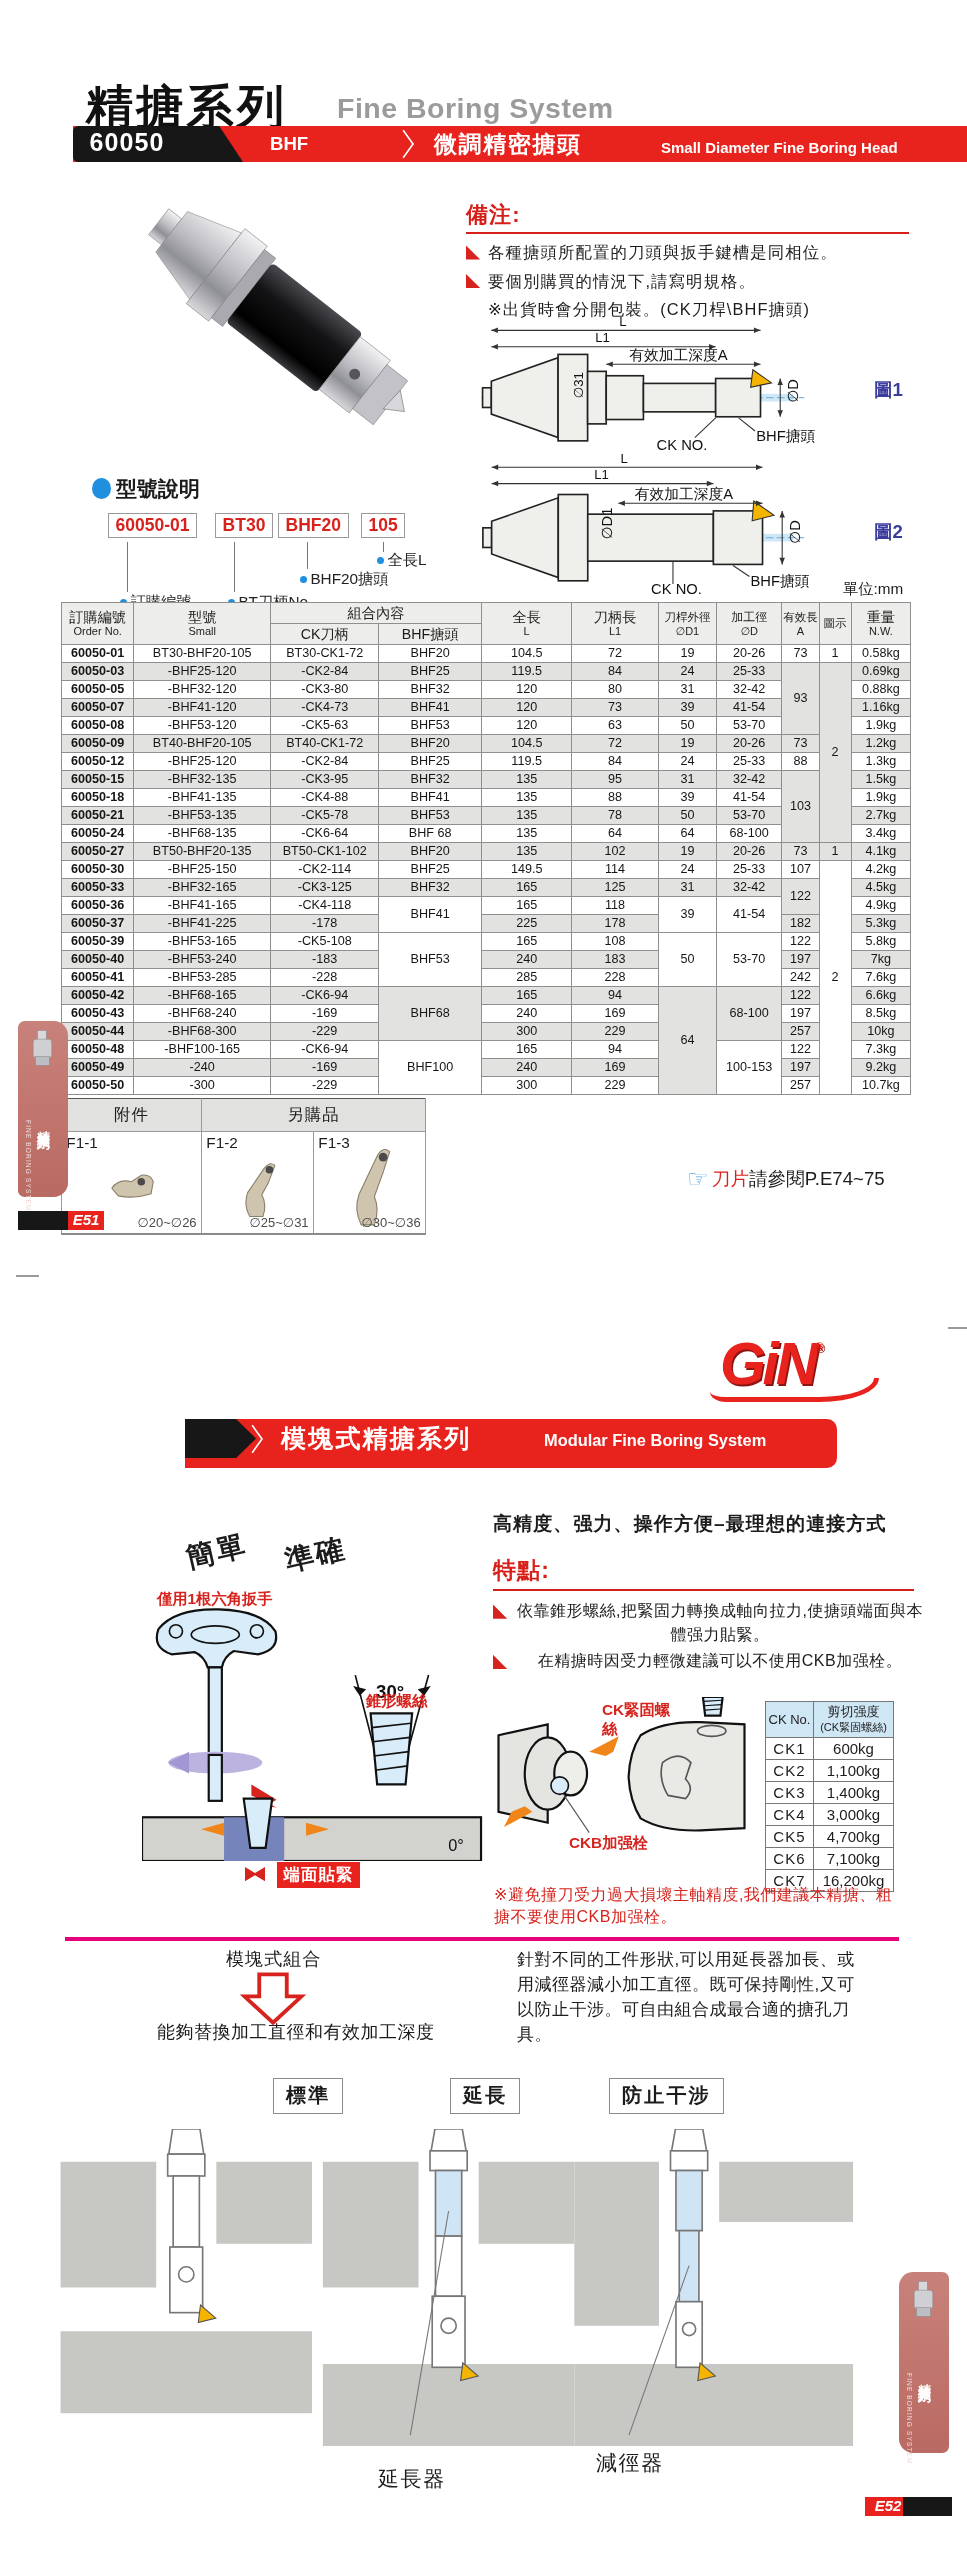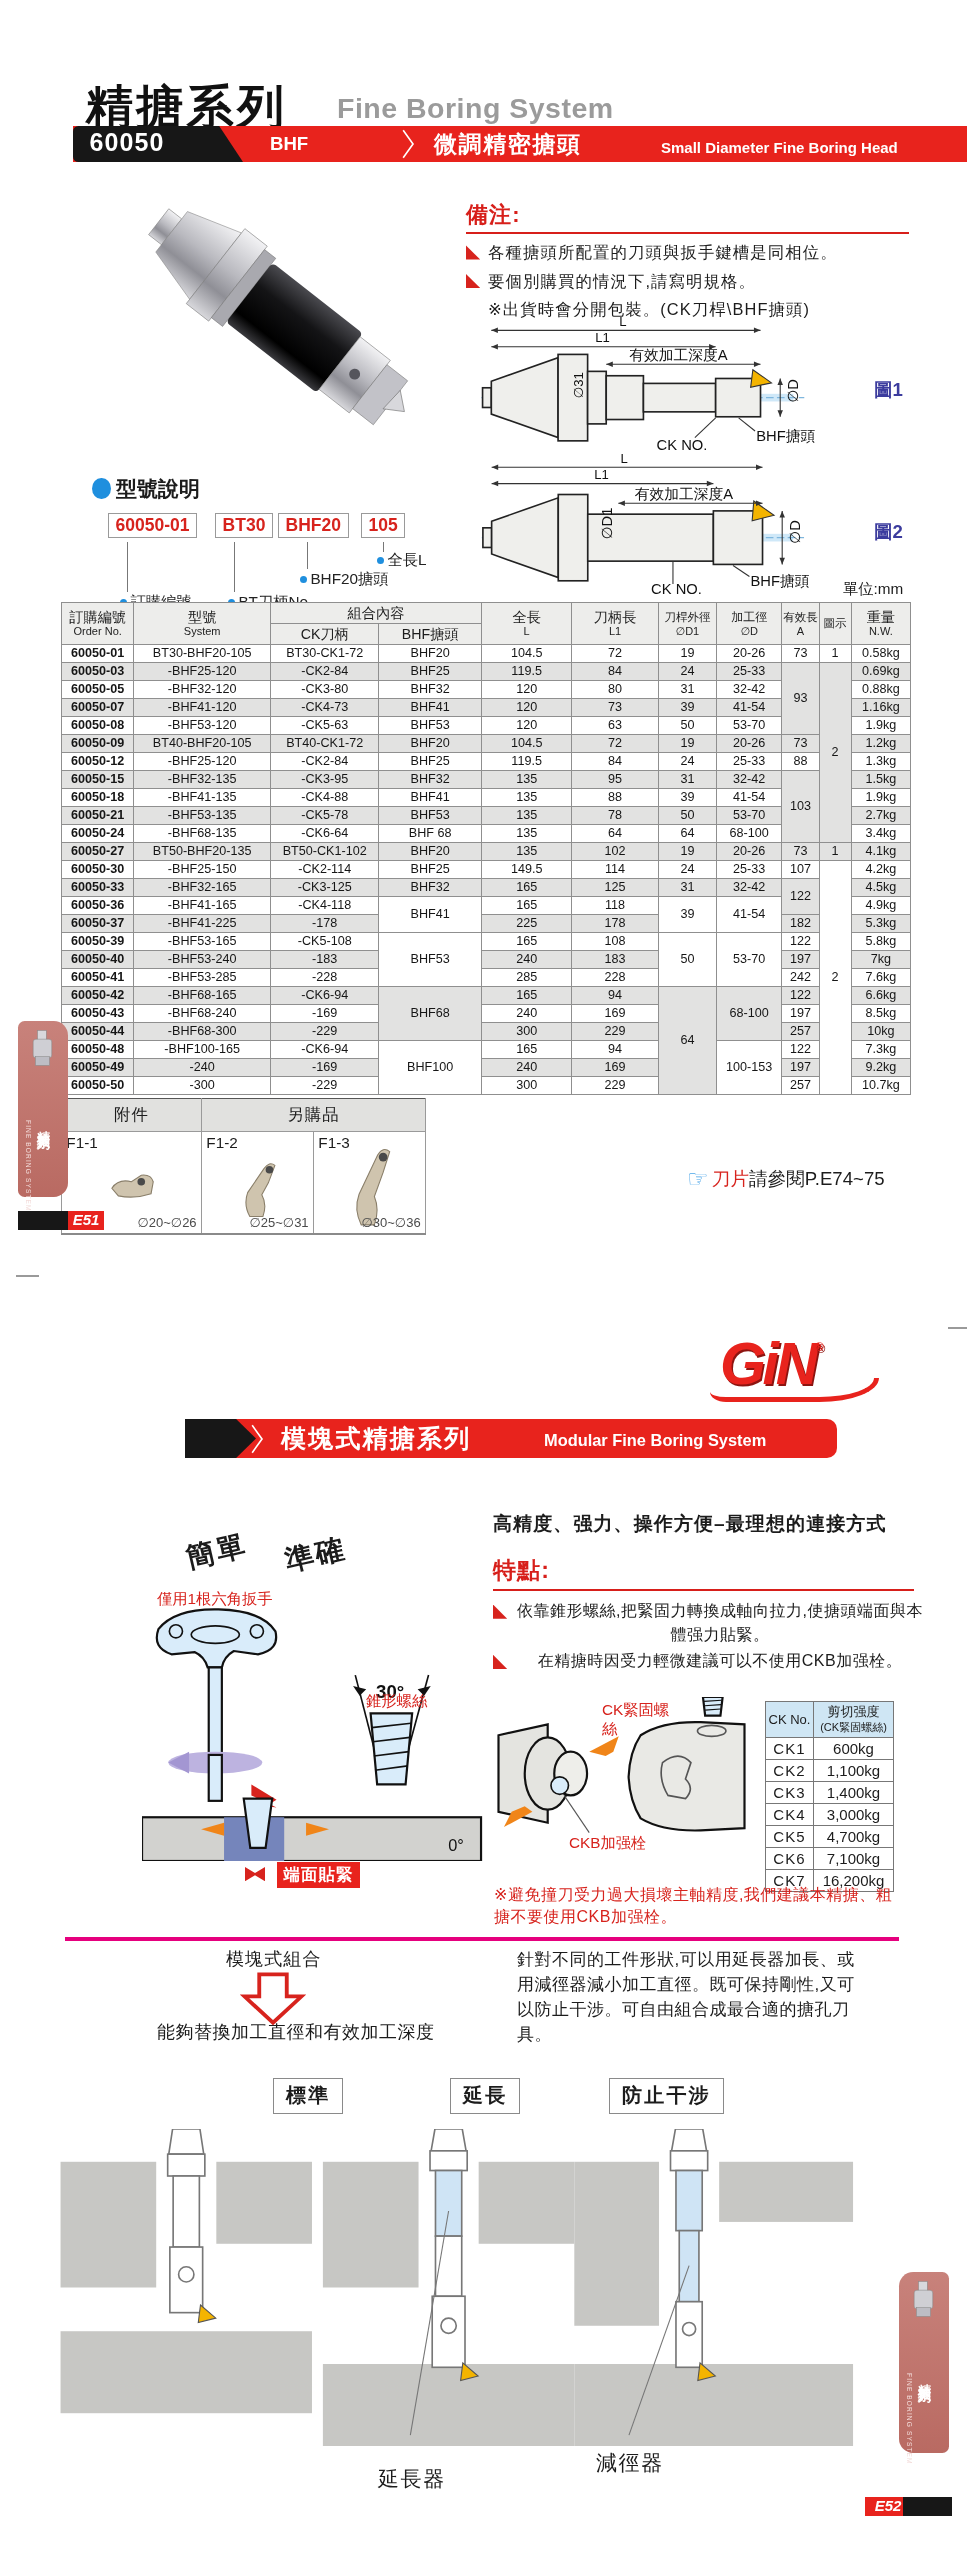--- a/index.html
+++ b/index.html
@@ -89,36 +89,36 @@
   .leadtxt{font-size:27px;fill:#111;}
 
   
   .gin{left:720px;top:1330px;width:153px;height:71px;}
   .gin .t{font-size:59px;font-weight:bold;font-style:italic;color:#e8231d;letter-spacing:-3.3px;
       text-shadow:1.6px 1.6px 0 #8d1410;}
   .gin .r{font-size:12px;color:#e8231d;vertical-align:33px;font-style:normal;}
   .gin .swoosh{position:absolute;left:-10px;top:48px;width:164px;height:18.6px;border:5px solid #e8231d;
       border-top:none;border-radius:0 0 82px 22px / 0 0 33px 14.2px;border-left:none;}
 
-  .banner2{left:185px;top:1419px;width:652px;height:39px;background:#e8231d;border-radius:0 10px 10px 0;}
+  .banner2{left:185px;top:1419px;width:652px;height:49px;background:#e8231d;border-radius:0 10px 10px 0;}
   .banner2-black{position:absolute;left:0;top:0;width:71px;height:39px;background:#171717;
       clip-path:polygon(0 0,72% 0,100% 50%,72% 100%,0 100%);}
   .banner2-zh{position:absolute;left:96px;top:2.7px;color:#fff;font-size:25px;font-weight:bold;letter-spacing:2.2px;}
   .banner2-en{position:absolute;left:359px;top:12px;color:#fff;font-size:16.4px;font-weight:bold;}
 
   .headline{left:493px;top:1511px;font-size:19px;font-weight:bold;letter-spacing:1.1px;}
   .feat-head{left:493px;top:1555px;font-size:23px;font-weight:bold;color:#d71f1a;letter-spacing:1.1px;}
   .feat-rule{left:493px;top:1589px;width:421px;height:1.6px;background:#d71f1a;}
   .feat-list{left:493px;top:1599px;width:432px;text-align:center;}
   .feat-item{position:relative;margin-bottom:3.3px;padding-left:22px;font-size:16px;letter-spacing:0.5px;line-height:23.5px;}
   .feat-item .tri{position:absolute;left:0;top:5.5px;width:14.2px;height:14.2px;background:#d7231d;
       clip-path:polygon(0 0,100% 100%,0 100%);}
 
   .rot{display:inline-block;transform:rotate(-13deg);font-size:28.5px;font-weight:bold;letter-spacing:2.2px;}
-  .redlbl{color:#d7231d;font-weight:normal;}
+  .redlbl{color:#d7231d;font-weight:bold;}
   .facebox{left:277px;top:1862px;background:#e8231d;color:#fff;font-size:16.4px;font-weight:bold;
       padding:2.2px 6.6px;letter-spacing:1.1px;}
   .bowtie{width:20px;height:14.2px;background:#d7231d;
       clip-path:polygon(0 0,50% 42%,100% 0,100% 100%,50% 58%,0 100%);}
 
   
   .cktab{position:absolute;left:765px;top:1701px;border-collapse:collapse;table-layout:fixed;}
   .cktab th{border:0.5px solid #777;background:#cfe6f4;font-weight:normal;font-size:13px;line-height:15px;padding:2.2px 2.2px;}
   .cktab td{border:0.5px solid #777;font-size:15px;text-align:center;height:19px;background:#fff;}
   .cktab td:first-child{text-align:center;letter-spacing:1.1px;}
@@ -301,21 +301,21 @@
         <col style="width:59px">
     </colgroup>
     <thead>
       <tr>
         <th rowspan="2">
             <span class="zh">訂購編號</span>
             <span class="en">Order No.</span>
           </th>
         <th rowspan="2">
             <span class="zh">型號</span>
-            <span class="en">System</span>
+            <span class="en">Small</span>
           </th>
         <th colspan="2">
             <span class="zh">組合內容</span>
           </th>
         <th rowspan="2">
             <span class="zh">全長</span>
             <span class="en">L</span>
           </th>
         <th rowspan="2">
             <span class="zh">刀柄長</span>

